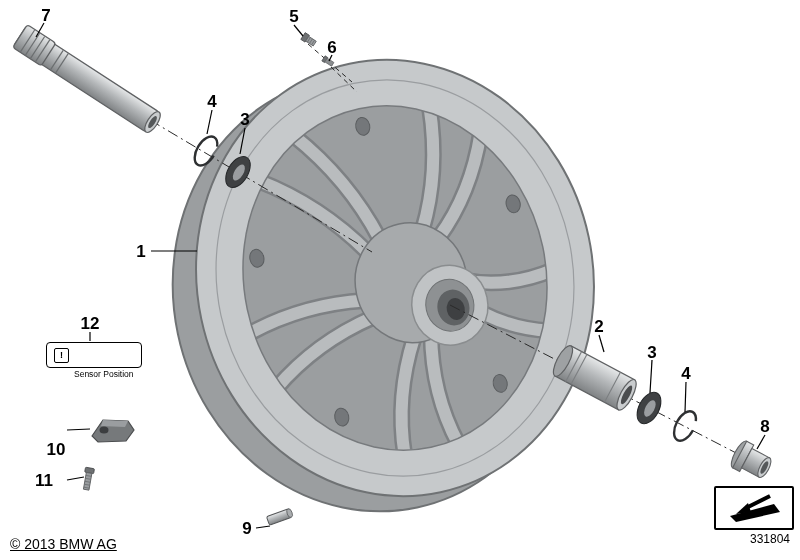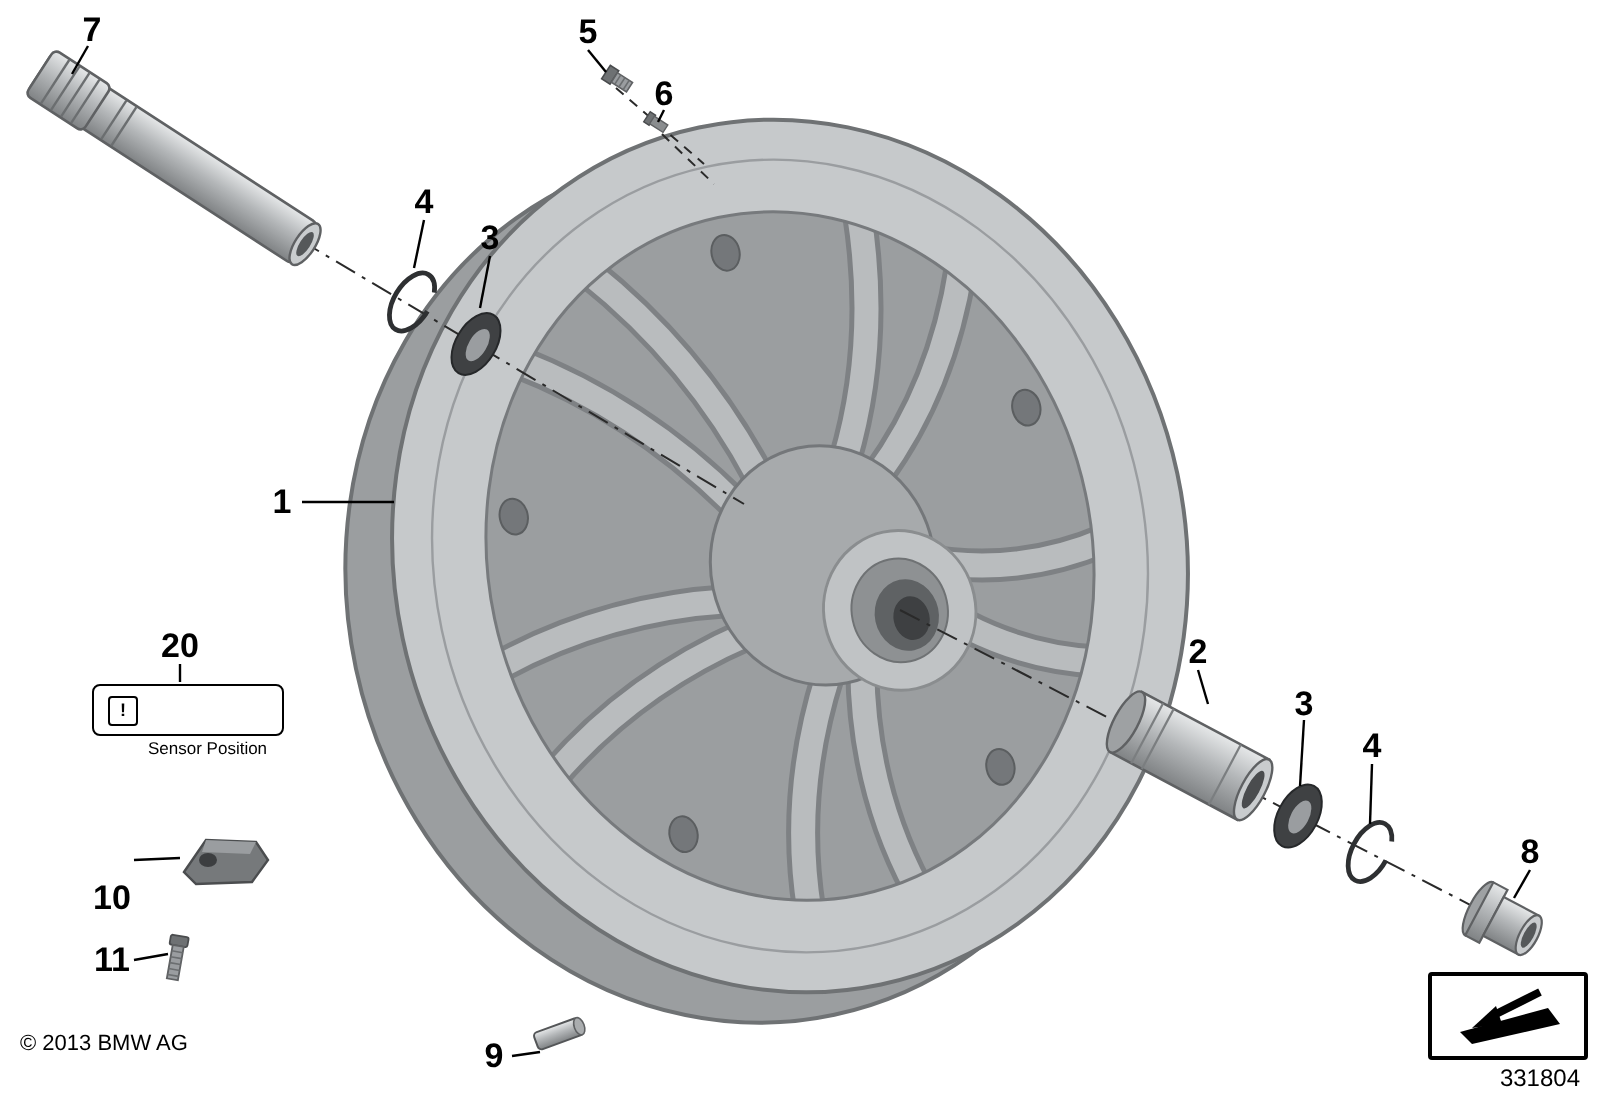--- a/index.html
+++ b/index.html
@@ -8,21 +8,21 @@
   .stage svg{position:absolute;left:0;top:0;}
   .callout{position:absolute;transform:translate(-50%,-50%);font-weight:700;font-size:17px;line-height:1;}
   .sensor-box{position:absolute;left:46px;top:342px;height:24px;display:flex;align-items:center;gap:5px;
               padding:0 7px;border:1.5px solid #000;border-radius:4px;background:#fff;}
   .sensor-box .warn{width:13px;height:13px;border:1.3px solid #000;border-radius:2px;display:flex;
               align-items:center;justify-content:center;font-size:9px;font-weight:700;}
   .sensor-box .txt{font-size:8.5px;font-weight:400;white-space:nowrap;margin-top:38px;}
   .ref-box{position:absolute;left:714px;top:486px;width:76px;height:40px;border:2px solid #000;
            border-radius:2px;background:#fff;}
   .part-number{position:absolute;left:714px;top:532px;width:76px;text-align:right;font-size:12px;}
-  .copyright{position:absolute;left:10px;top:516px;font-size:11px;}
+  .copyright{position:absolute;left:10px;top:536px;font-size:14px;text-decoration:underline;}
 </style>
 </head>
 <body>
 
 <div class="stage">
 
 <svg width="800" height="560" viewBox="0 0 800 560">
   <defs>
     <linearGradient id="gradCyl" x1="0" y1="0" x2="0" y2="1">
       <stop offset="0" stop-color="#e6e8e9"></stop>
@@ -210,27 +210,27 @@
     <line x1="256" y1="528" x2="270" y2="526"></line>
   </g>
 </svg>
 
 <div class="callout" style="left:46px;top:15px">7</div>
 <div class="callout" style="left:294px;top:16px">5</div>
 <div class="callout" style="left:332px;top:47px">6</div>
 <div class="callout" style="left:212px;top:101px">4</div>
 <div class="callout" style="left:245px;top:119px">3</div>
 <div class="callout" style="left:141px;top:251px">1</div>
-<div class="callout" style="left:90px;top:323px">20</div>
+<div class="callout" style="left:90px;top:323px">12</div>
 <div class="callout" style="left:599px;top:326px">2</div>
 <div class="callout" style="left:652px;top:352px">3</div>
 <div class="callout" style="left:686px;top:373px">4</div>
 <div class="callout" style="left:765px;top:426px">8</div>
 <div class="callout" style="left:56px;top:449px">10</div>
-<div class="callout" style="left:56px;top:480px">11</div>
+<div class="callout" style="left:44px;top:480px">11</div>
 <div class="callout" style="left:247px;top:528px">9</div>
 
 <div class="sensor-box">
   <span class="warn">!</span>
   <span class="txt">Sensor Position</span>
 </div>
 
 <div class="ref-box">
   <svg width="72" height="36" viewBox="0 0 72 36">
     <polygon points="14,28 58,16 64,24 20,34" fill="#000"></polygon>

